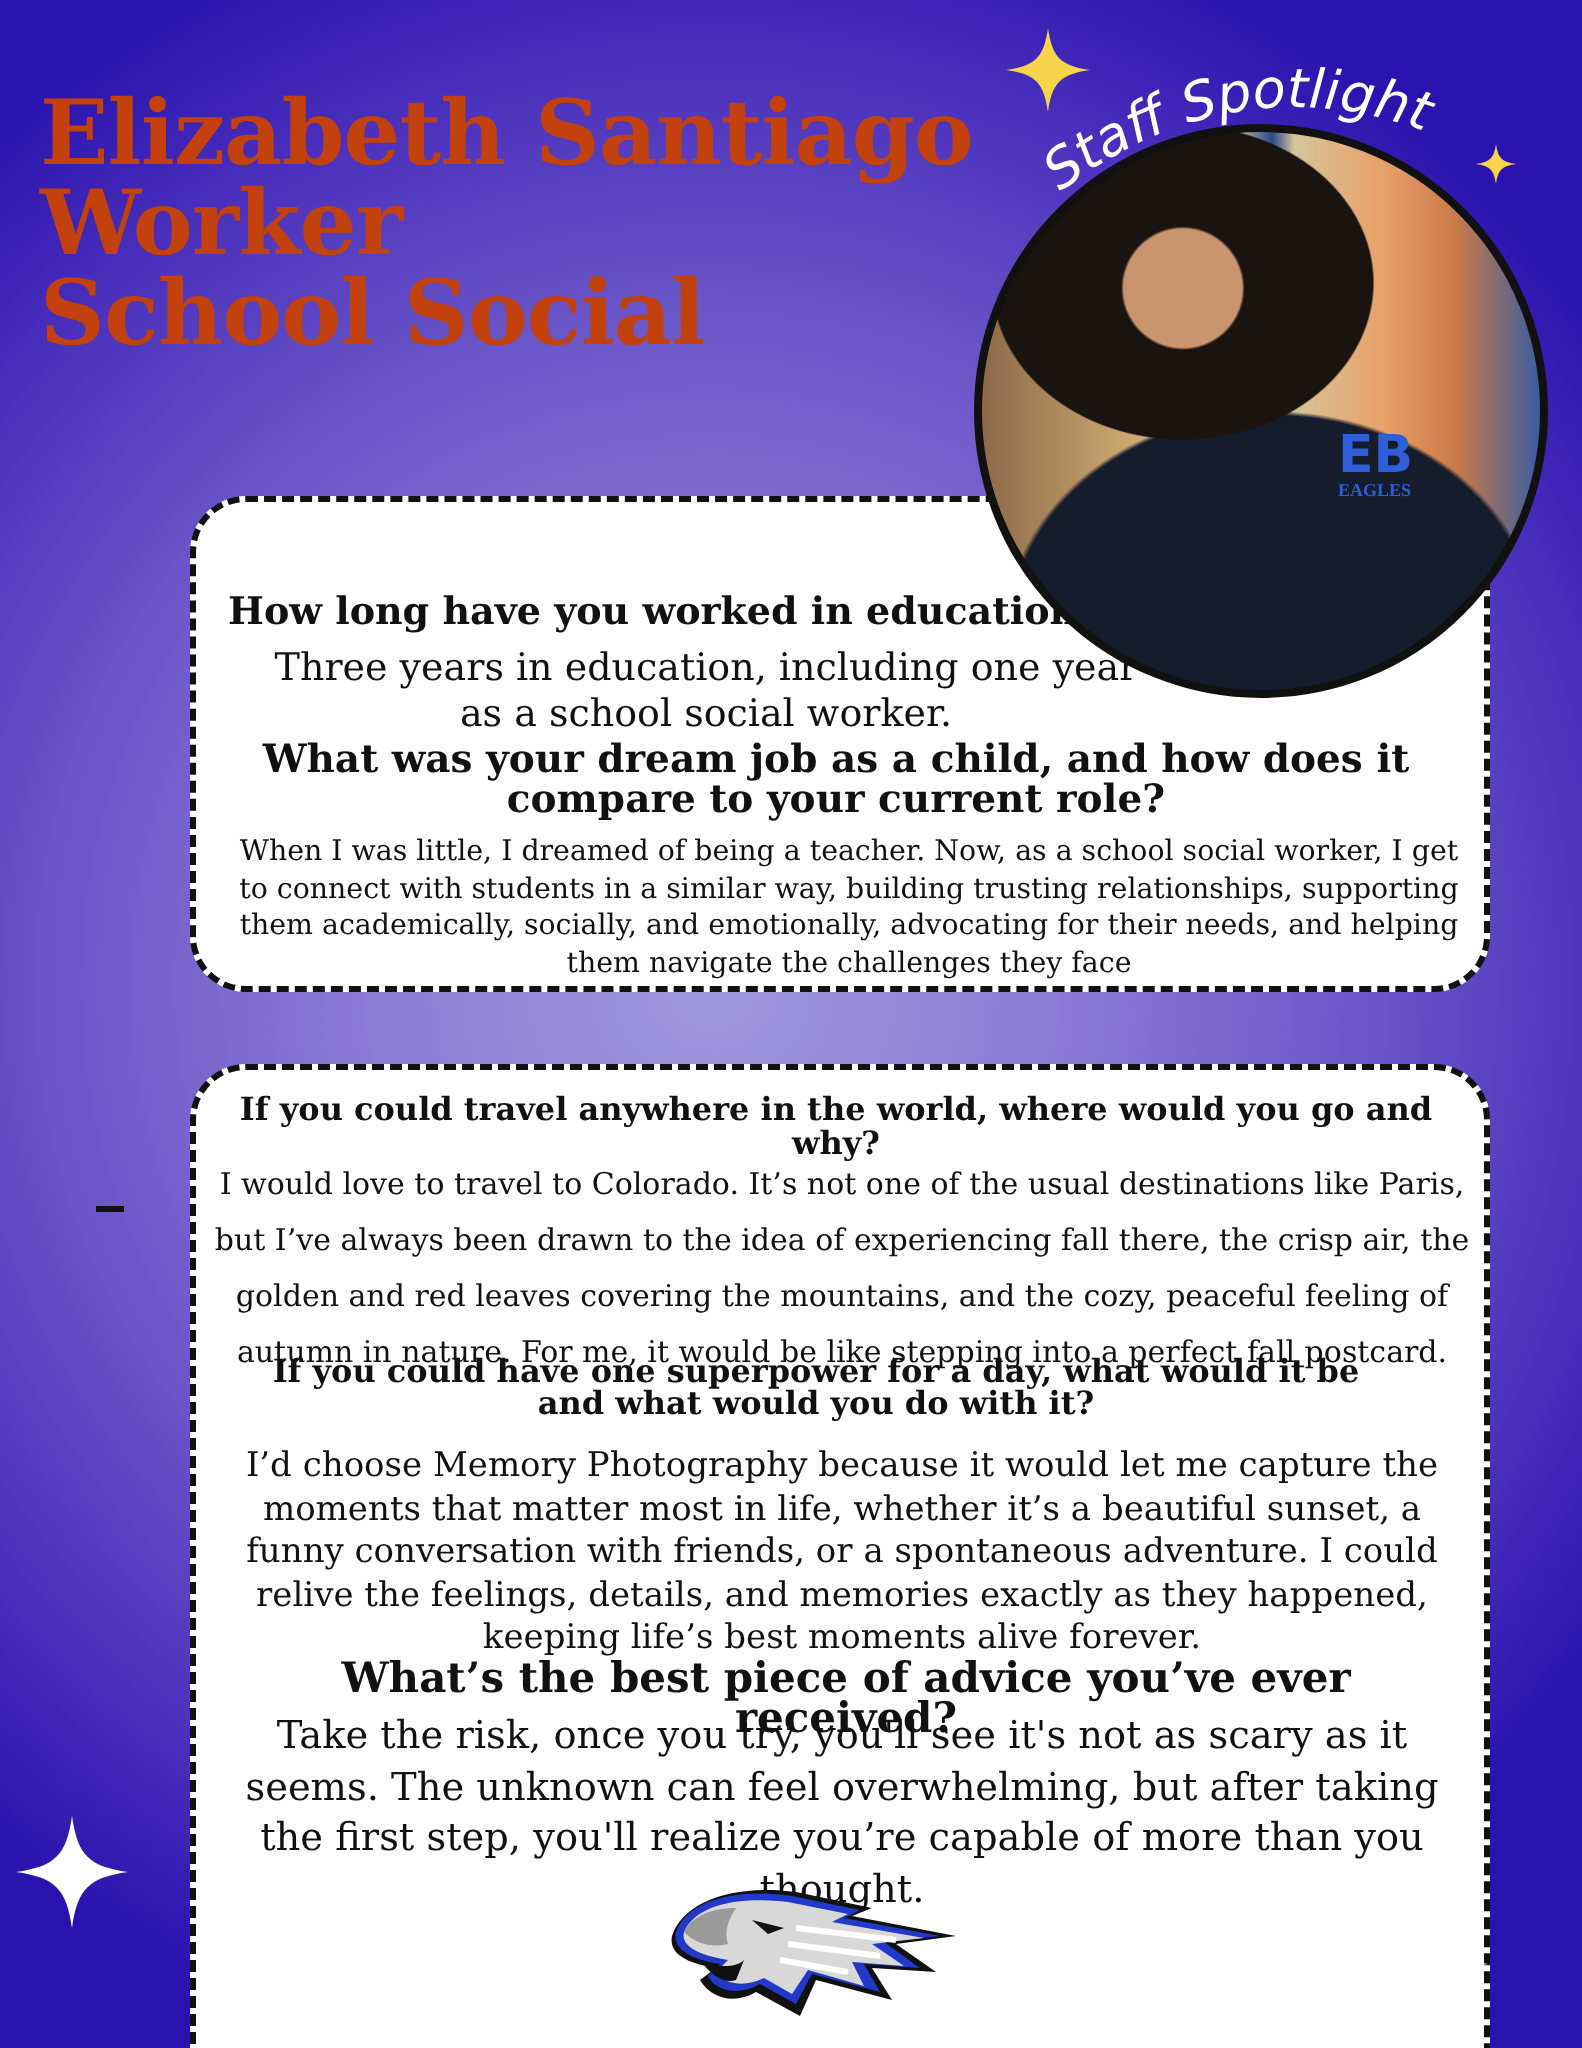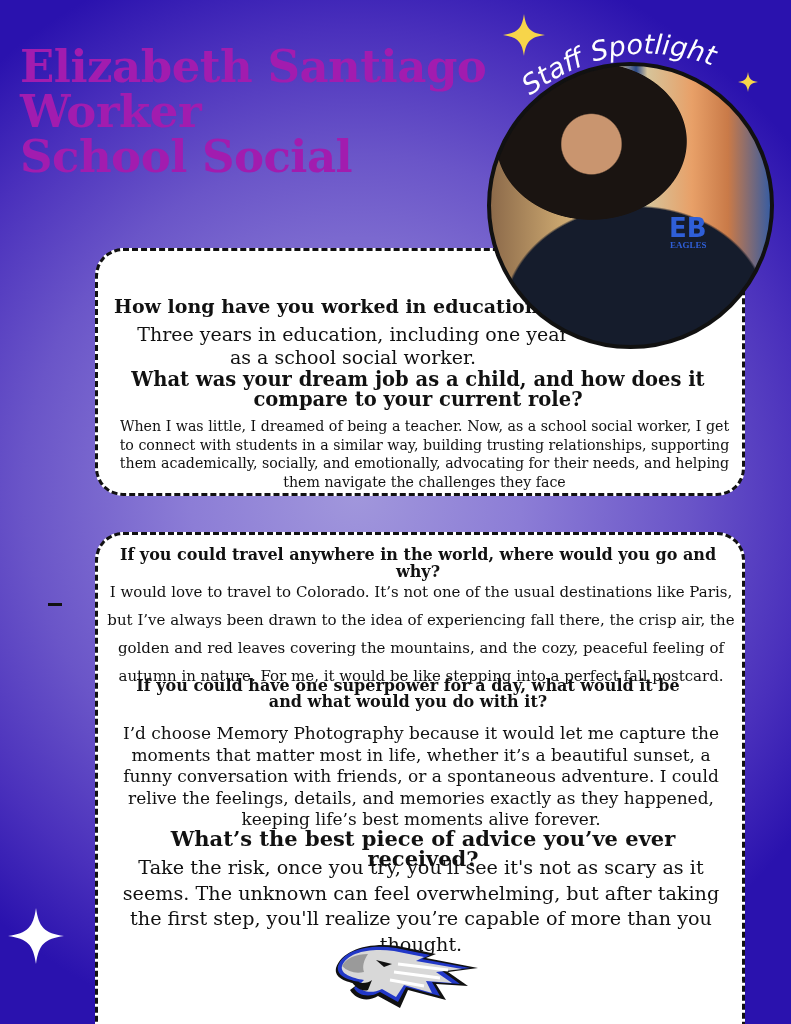--- a/index.html
+++ b/index.html
@@ -6,21 +6,21 @@
     html, body { width: 791px; height: 1024px; overflow: hidden; }
     body {
       position: relative;
       background:
         radial-gradient(ellipse 70% 55% at 45% 48%, #a197dc 0%, #8c7dd6 30%, #6a55c8 60%, #4a30bc 82%, #2a12ae 100%);
       font-family: "DejaVu Serif", "Liberation Serif", serif;
       color: #111;
     }
     .title {
       position: absolute; left: 20px; top: 44px;
-      color: #a21caf; font-weight: bold;
+      color: #c2410c; font-weight: bold;
       font-family: "DejaVu Serif", serif;
       font-size: 45px; line-height: 45px; letter-spacing: -0.5px;
     }
     .title div { white-space: nowrap; }
 
     .spotlight-label {
       position: absolute; left: 520px; top: 28px;
       width: 240px; height: 70px;
     }
     .spotlight-label svg { width: 100%; height: 100%; overflow: visible; }
@@ -34,21 +34,21 @@
       border: 4px solid #111; overflow: hidden; z-index: 5;
       background:
         radial-gradient(circle at 36% 28%, #c9956f 0 11%, transparent 11.5%),
         radial-gradient(ellipse 34% 28% at 36% 27%, #1a1411 0 100%, transparent 101%),
         radial-gradient(ellipse 48% 40% at 52% 90%, #151c2c 0 98%, transparent 100%),
         linear-gradient(90deg, #8c6a4a 0%, #c9a56e 25%, #e0c898 45%, #2a4a8a 52%, #d6c49a 56%, #e8a068 72%, #c97a48 85%, #3a5da0 100%);
     }
     .photo .shirt-logo {
       position: absolute; left: 178px; top: 150px;
       color: #2f5fd8; font-family: "DejaVu Sans", sans-serif; font-weight: bold;
-      font-size: 26px; line-height: 24px; text-align: right;
+      font-size: 26px; line-height: 24px; text-align: left;
     }
     .photo .shirt-logo small { display: block; font-size: 9px; line-height: 10px; font-family: Liberation Serif, serif; }
 
     .card {
       position: absolute; background: #fff;
       border: 3px dashed #111; border-radius: 28px;
       text-align: center;
       margin-left: 34px;
     }
     .card1 { left: 61px; top: 248px; width: 650px; height: 248px; }

